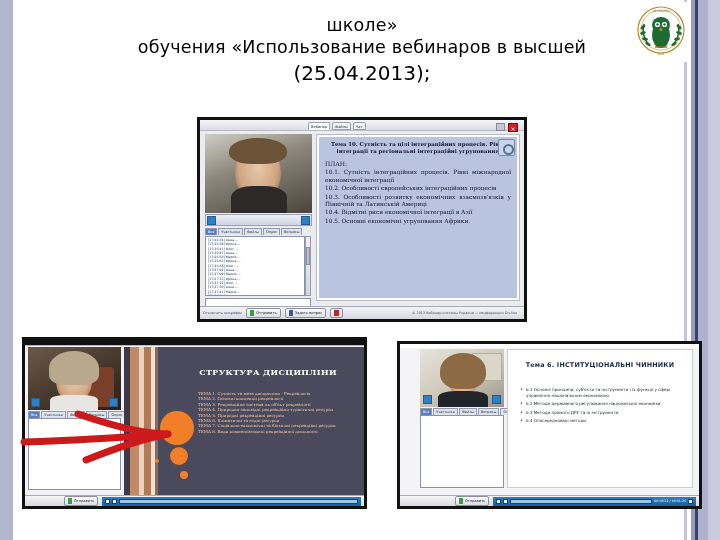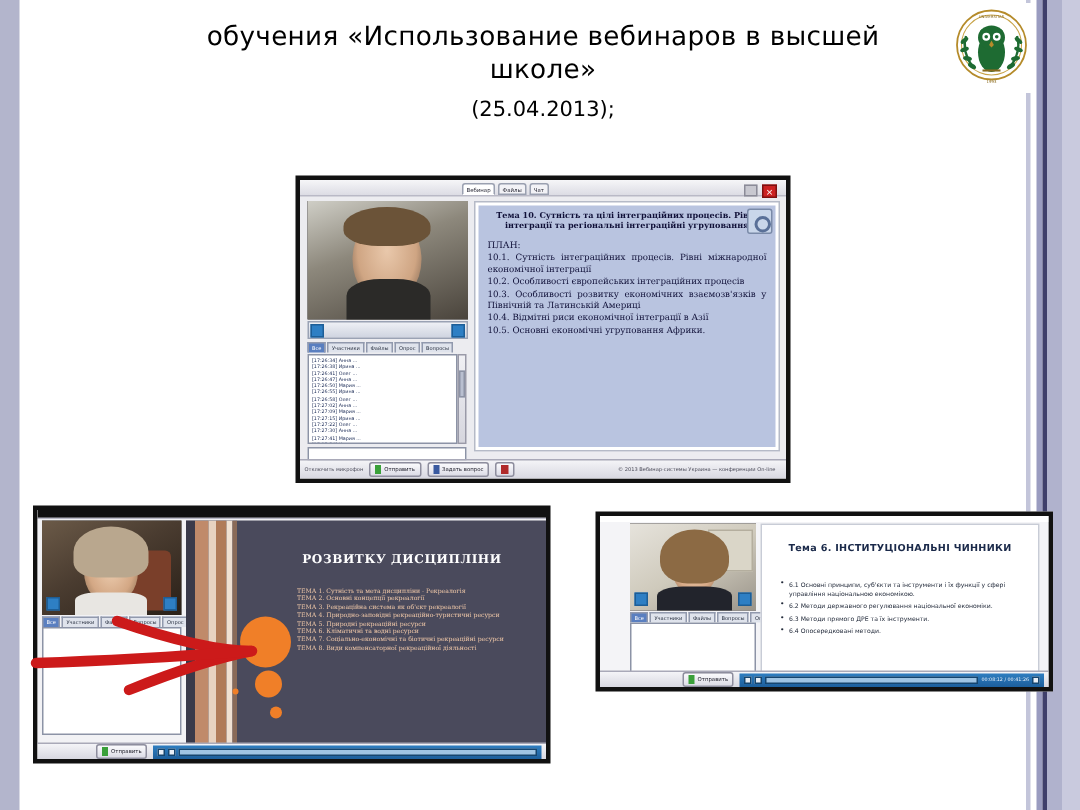--- a/index.html
+++ b/index.html
@@ -35,21 +35,21 @@
     text-align: center;
   }
   .title-line {
     font-size: 17.5px;
     line-height: 22px;
     color: #000000;
     font-weight: normal;
     letter-spacing: 0.2px;
   }
   .subtitle-line {
-    font-size: 14px;
+    font-size: 20px;
     line-height: 22px;
     color: #000000;
     margin-top: 4px;
   }
 
   
   .logo-box {
     position: absolute;
     left: 634px; top: 2px;
     width: 54px; height: 60px;
@@ -63,21 +63,21 @@
     position: absolute;
     background: #ffffff;
     border: 3px solid #111111;
     overflow: hidden;
   }
   .win-inner { position: absolute; inset: 0; background: #ececf0; }
 
   
   #win-main { left: 197px; top: 117px; width: 330px; height: 205px; }
   #win-bl   { left: 22px;  top: 337px; width: 345px; height: 172px; }
-  #win-br   { left: 397px; top: 341px; width: 305px; height: 120px; }
+  #win-br   { left: 397px; top: 341px; width: 305px; height: 168px; }
 
   
   .topbar {
     position: absolute; left: 0; right: 0; top: 0; height: 11px;
     background: linear-gradient(#f6f6f8, #dcdce4);
     border-bottom: 1px solid #b9b9c6;
   }
   .tabs-row {
     position: absolute; display: flex; gap: 2px; align-items: center;
   }
@@ -330,22 +330,22 @@
 <div class="slide">
 
   <div class="edge-stripe stripe-left-1"></div>
   <div class="edge-stripe stripe-right-a"></div>
   <div class="edge-stripe stripe-right-b"></div>
   <div class="edge-stripe stripe-right-c"></div>
   <div class="edge-stripe stripe-right-d"></div>
   <div class="edge-stripe stripe-right-e"></div>
 
   <div class="title-block">
+    <div class="title-line">школе»</div>
     <div class="title-line">обучения «Использование вебинаров в высшей</div>
-    <div class="title-line">школе»</div>
     <div class="subtitle-line">(25.04.2013);</div>
   </div>
 
   <div class="logo-box">
     <svg width="54" height="60" viewBox="0 0 54 60">
       <circle cx="27" cy="28" r="23" fill="#ffffff" stroke="#b58b2a" stroke-width="1.2"></circle>
       <circle cx="27" cy="28" r="20" fill="#ffffff" stroke="#c8a44a" stroke-width="0.7"></circle>
 
       <path d="M10 22 Q7 32 14 42" stroke="#1e6b32" stroke-width="1.6" fill="none"></path>
       <path d="M44 22 Q47 32 40 42" stroke="#1e6b32" stroke-width="1.6" fill="none"></path>
@@ -493,21 +493,21 @@
         <div class="deck-bar" style="left:15px; width:5px;  background:#e8d2c0;"></div>
         <div class="deck-bar" style="left:20px; width:7px;  background:#b07a58;"></div>
         <div class="deck-bar" style="left:27px; width:4px;  background:#f0e0d2;"></div>
         <div class="deck-bar" style="left:31px; width:3px;  background:#8a6a58;"></div>
 
         <div class="circle-orange" style="left:36px; top:64px; width:34px; height:34px;"></div>
         <div class="circle-orange" style="left:46px; top:100px; width:18px; height:18px;"></div>
         <div class="circle-orange" style="left:56px; top:124px; width:8px; height:8px;"></div>
         <div class="circle-orange" style="left:31px; top:112px; width:4px; height:4px;"></div>
 
-        <div class="deck-title" style="left:54px; top:20px; width:180px; text-align:center;">РОЗВИТКУ ДИСЦИПЛІНИ</div>
+        <div class="deck-title" style="left:54px; top:20px; width:180px; text-align:center;">СТРУКТУРА ДИСЦИПЛІНИ</div>
 
         <div class="deck-list" style="left:74px; top:44px; width:164px;">
           <div class="deck-item">ТЕМА 1. Сутність та мета дисципліни - Рекреалогія</div>
           <div class="deck-item">ТЕМА 2. Основні концепції рекреалогії</div>
           <div class="deck-item">ТЕМА 3. Рекреаційна система як об'єкт рекреалогії</div>
           <div class="deck-item" style="white-space:normal;">ТЕМА 4. Природно-заповідні рекреаційно-туристичні ресурси</div>
           <div class="deck-item">ТЕМА 5. Природні рекреаційні ресурси</div>
           <div class="deck-item">ТЕМА 6. Кліматичні та водні ресурси</div>
           <div class="deck-item" style="white-space:normal;">ТЕМА 7. Соціально-економічні та біотичні рекреаційні ресурси</div>
           <div class="deck-item" style="white-space:normal;">ТЕМА 8. Види компенсаторної рекреаційної діяльності</div>

